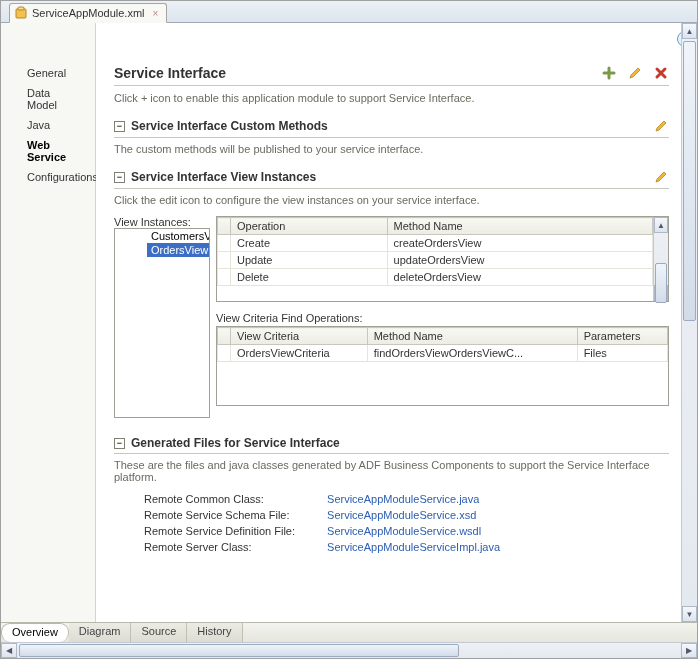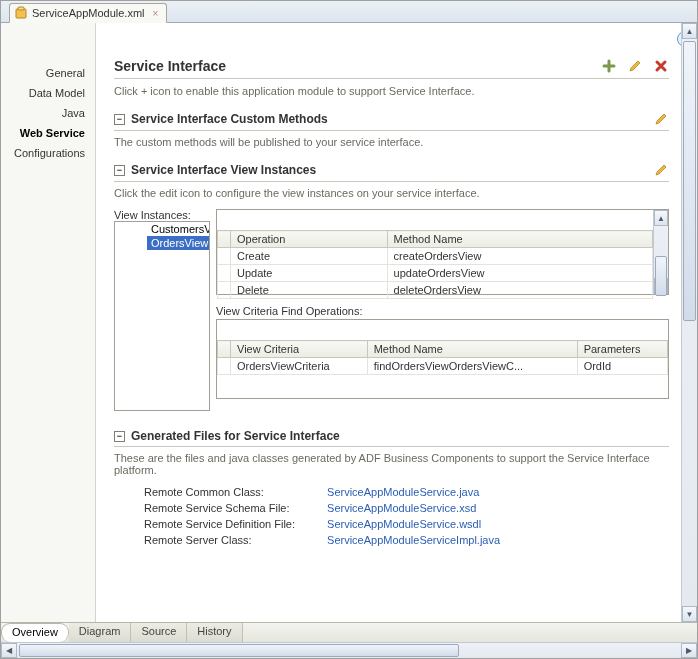--- a/index.html
+++ b/index.html
@@ -78,24 +78,23 @@
     background: linear-gradient(#f0f4fa,#d2dce9);
     border:1px solid #9caac0; border-radius:2px;
   }
   .left-nav {
     width: 95px;
     background: #f7f7f3;
     border-right: 1px solid #d4d4ca;
     padding-top: 40px;
   }
   .nav-item {
-    padding: 4px 10px;
+    padding: 4px 26px;
     color: #333;
     cursor: pointer;
-    text-align: right;
   }
   .nav-item.active {
     font-weight: bold;
     color: #000;
   }
   .editor {
     flex: 1;
     background: #fff;
     overflow-y: hidden;
     padding: 10px 28px 10px 18px;
@@ -109,21 +108,21 @@
     border: 1px solid #5b9bd5;
     color: #2a70c4;
     font-size: 11px;
     display: flex; align-items:center; justify-content:center;
     background: #eaf3fc;
   }
   .section-title {
     font-weight: bold;
     font-size: 13px;
     color: #333;
-    margin-top: 25px;
+    margin-top: 32px;
     margin-bottom: 4px;
     display: flex;
     align-items: center;
     gap: 4px;
   }
   .section-title.big {
     font-size: 14px;
   }
   .section-actions {
     float: right;
@@ -173,21 +172,21 @@
     background: #3b6ec4;
     color: #fff;
   }
   .ops-col { flex:1; display:flex; flex-direction:column; }
   .ops-header { font-size:11px; color:#333; margin-bottom:2px; }
   .grid {
     border: 1px solid #a0a094;
     font-size: 11px;
     background:#fff;
   }
-  .grid table { width:100%; border-collapse: collapse; margin-top: 20px; }
+  .grid table { width:100%; border-collapse: collapse; }
   .grid th {
     background: linear-gradient(#f8f8f4,#ecece4);
     border: 1px solid #c7c7bd;
     text-align: left;
     font-weight: normal;
     padding: 2px 6px;
     color:#333;
   }
   .grid td {
     border: 1px solid #e4e4da;
@@ -388,21 +387,21 @@
                   <th>View Criteria</th>
                   <th>Method Name</th>
                   <th>Parameters</th>
                 </tr>
               </thead>
               <tbody>
                 <tr>
                   <td></td>
                   <td>OrdersViewCriteria</td>
                   <td>findOrdersViewOrdersViewC...</td>
-                  <td>OrdId</td>
+                  <td>Files</td>
                 </tr>
               </tbody>
             </table>
           </div>
         </div>
       </div>
 
       <div class="subsection-header" style="margin-top:18px;">
         <span class="expander">−</span>
         <span>Generated Files for Service Interface</span>

